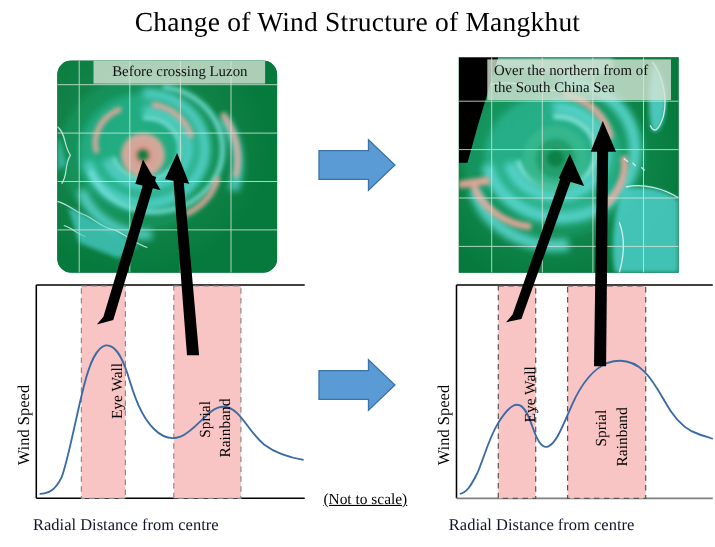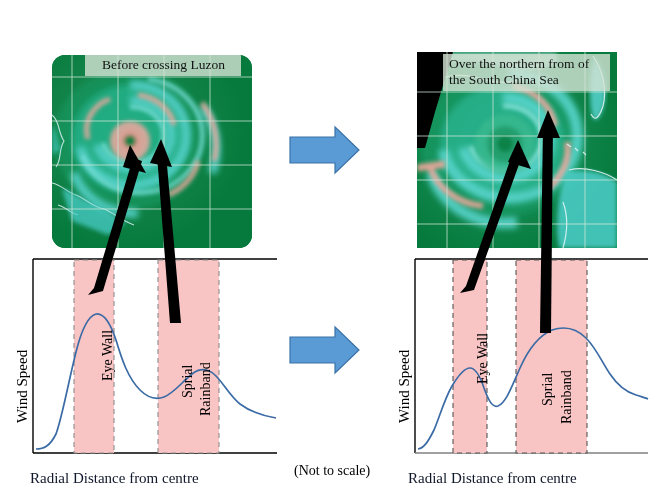--- a/index.html
+++ b/index.html
@@ -50,20 +50,21 @@
     white-space:nowrap;
   }
 
   .layer{position:absolute;left:0;top:0;width:650px;height:497px;pointer-events:none;}
 </style>
 </head>
 <body>
 
 <div class="root">
 
+  <div class="title">Change of Wind Structure of Mangkhut</div>
 
   <div class="sat" id="sat-left">
     <svg width="200" height="193" viewBox="0 0 200 193">
       <defs>
         <radialGradient id="Lg1" cx="36%" cy="40%" r="60%">
           <stop offset="0%" stop-color="#2e9e66"></stop>
           <stop offset="45%" stop-color="#17864d"></stop>
           <stop offset="100%" stop-color="#067a3c"></stop>
         </radialGradient>
         <radialGradient id="Leye" cx="50%" cy="50%" r="50%">
@@ -261,21 +262,21 @@
                C184,92 190,106 198,118 C206,130 214,136 224,139
                C230,141 234,142 236,143" fill="none" stroke="#3B6BA5" stroke-width="1.7"></path>
     </svg>
     <div class="band-label" style="left:63px;top:128px;">Eye Wall</div>
     <div class="band-label" style="left:128px;top:150px;">Sprial</div>
     <div class="band-label" style="left:147px;top:168px;">Rainband</div>
   </div>
   <div class="axis-y-label" style="left:396px;top:423px;">Wind Speed</div>
   <div class="axis-x-label" style="left:408px;top:470px;width:240px;">Radial Distance from centre</div>
 
-  <div class="note" style="left:294px;top:463px;">(Not to scale)</div>
+  <div class="note" style="left:294px;top:447px;text-decoration:underline;">(Not to scale)</div>
 
   <svg class="layer" width="650" height="497" viewBox="0 0 650 497">
 
     <g>
       <path d="M290,137 L335,137 L335,127 L359,150 L335,173 L335,163 L290,163 Z" fill="#5B9BD5" stroke="#3B72A8" stroke-width="1.2"></path>
     </g>
 
     <g>
       <path d="M290,337 L335,337 L335,327 L359,350 L335,373 L335,363 L290,363 Z" fill="#5B9BD5" stroke="#3B72A8" stroke-width="1.2"></path>
     </g>

